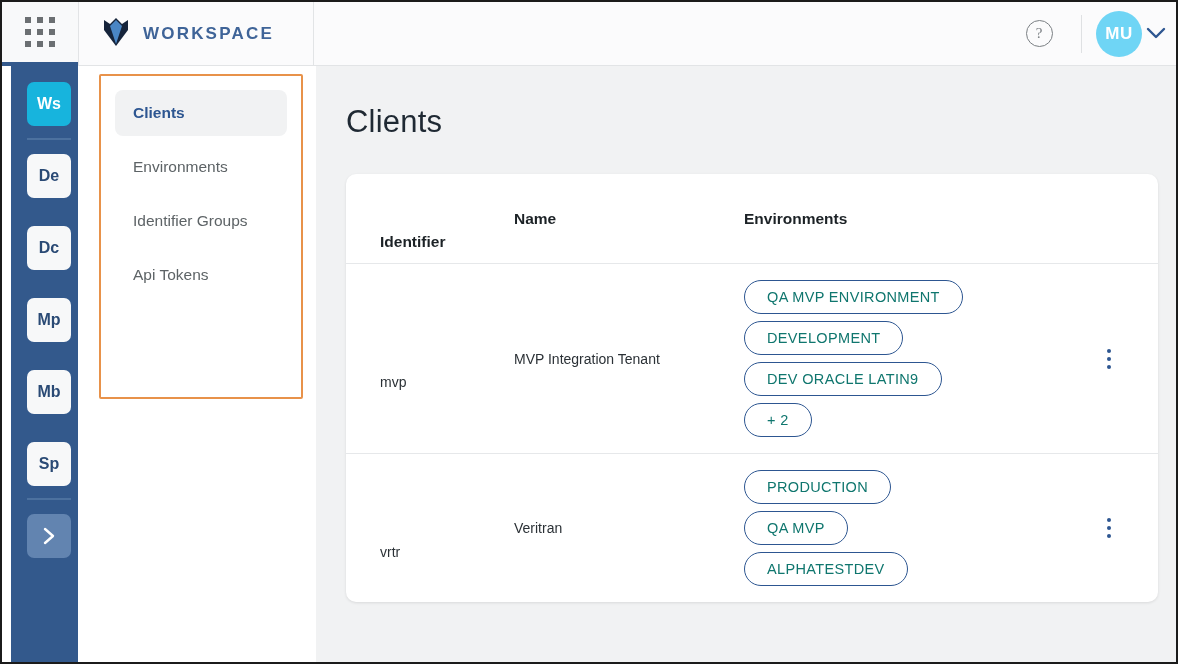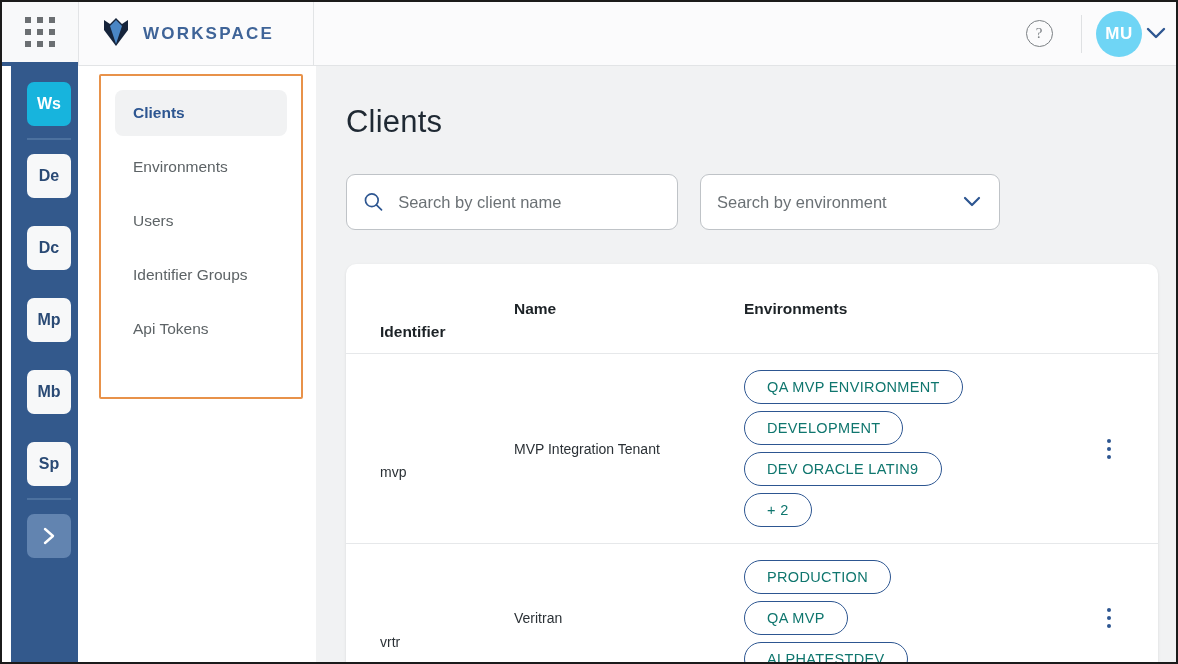--- a/index.html
+++ b/index.html
@@ -352,46 +352,29 @@
       <svg width="16" height="20" viewBox="0 0 16 20">
         <path d="M4 3 L12 10 L4 17" fill="none" stroke="#ffffff" stroke-width="2.4" stroke-linecap="round" stroke-linejoin="round"></path>
       </svg>
     </div>
   </div>
 
   <div class="navpanel">
     <div class="nav-outline">
       <div class="nav-item active">Clients</div>
       <div class="nav-item">Environments</div>
-      <div class="nav-item">Users</div>
       <div class="nav-item">Identifier Groups</div>
       <div class="nav-item">Api Tokens</div>
     </div>
   </div>
 
   <div class="main">
 
     <div class="page-title">Clients</div>
 
-    <div class="filters">
-      <div class="search-box">
-        <svg width="24" height="24" viewBox="0 0 24 24">
-          <circle cx="10" cy="10" r="7.2" fill="none" stroke="#2d5691" stroke-width="1.9"></circle>
-          <line x1="15.2" y1="15.2" x2="21" y2="21" stroke="#2d5691" stroke-width="1.9" stroke-linecap="round"></line>
-        </svg>
-        <input type="text" placeholder="Search by client name" style="">
-      </div>
-
-      <div class="select-box">
-        <span class="select-label">Search by environment</span>
-        <svg width="18" height="12" viewBox="0 0 18 12">
-          <path d="M2 2 L9 9 L16 2" fill="none" stroke="#2d5691" stroke-width="2.2" stroke-linecap="round" stroke-linejoin="round"></path>
-        </svg>
-      </div>
-    </div>
 
     <div class="table-card">
 
       <div class="thead">
         <div class="c-id">Identifier</div>
         <div class="c-name">Name</div>
         <div class="c-env">Environments</div>
         <div class="c-act"></div>
       </div>
 

